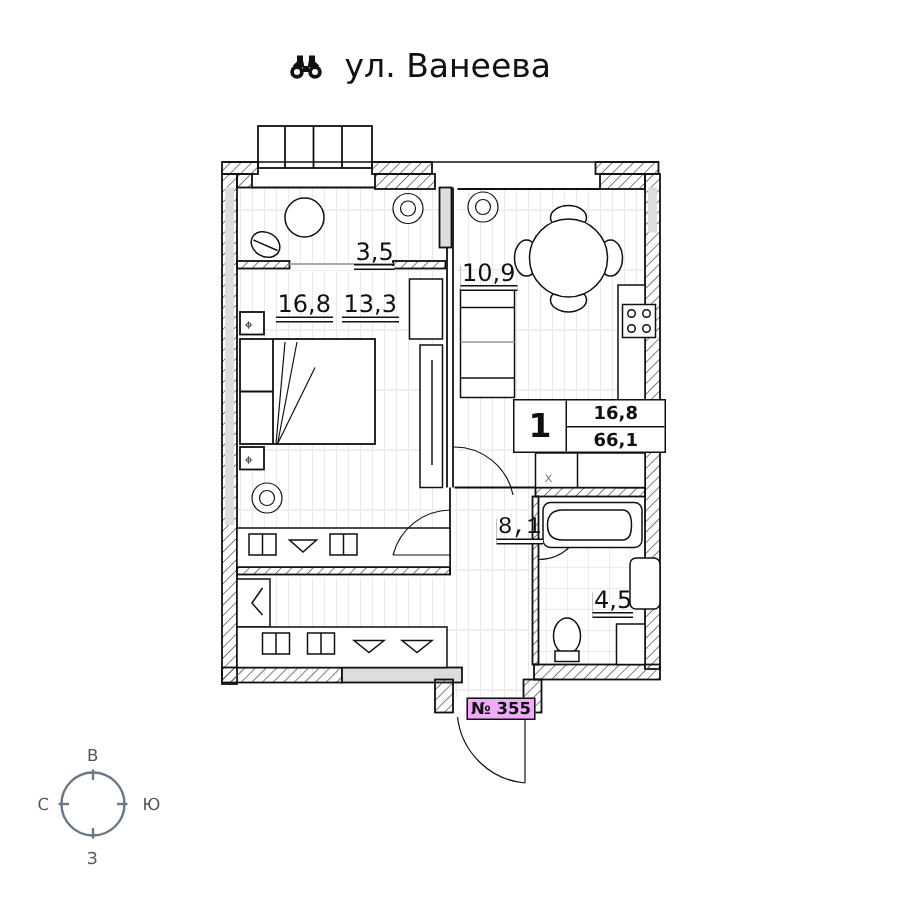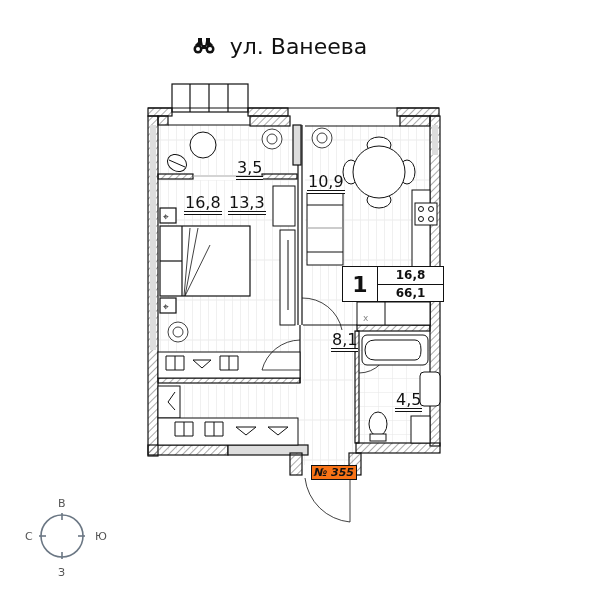--- a/index.html
+++ b/index.html
@@ -8,21 +8,21 @@
   .street .bino { display:inline-block; vertical-align:middle; margin-right:8px; }
   .street span { vertical-align:middle; }
   svg.plan { position:absolute; left:0; top:0; }
   .label { position:absolute; font-size:16px; font-family:"DejaVu Sans", sans-serif; color:#111; line-height:1; padding:0 1px; }
   .label.u { border-bottom:1px solid #111; box-shadow:0 2px 0 #fff, 0 3px 0 #111; }
   .badge { position:absolute; left:342px; top:266px; width:100px; height:34px; border:1.5px solid #111; background:#fff; display:flex; }
   .badge .num { width:34px; border-right:1.5px solid #111; font-size:22px; font-weight:bold; display:flex; align-items:center; justify-content:center; }
   .badge .col { flex:1; display:flex; flex-direction:column; }
   .badge .col div { flex:1; display:flex; align-items:center; justify-content:center; font-size:12px; font-weight:bold; }
   .badge .col div:first-child { border-bottom:1.5px solid #111; }
-  .aptno { position:absolute; left:311px; top:465px; font-size:11px; font-weight:bold; border:1px solid #111; background:#f97316; padding:0 2px; line-height:13px;font-style:italic; }
+  .aptno { position:absolute; left:311px; top:465px; font-size:11px; font-weight:bold; border:1px solid #111; background:#f0abfc; padding:0 2px; line-height:13px; }
   .compass-l { position:absolute; font-size:11px; color:#555; }
 </style>
 </head>
 <body>
 
 <div class="street">
   <svg class="bino" width="22" height="18" viewBox="0 0 22 18">
     <rect x="5" y="1" width="4" height="4" fill="#111"></rect>
       <rect x="13" y="1" width="4" height="4" fill="#111"></rect>
     <path d="M2 8 L6 4 L9 4 L10 9 Z" fill="#111"></path>
@@ -209,21 +209,21 @@
     <line x1="62" y1="552" x2="62" y2="559"></line>
     <line x1="39" y1="536" x2="46" y2="536"></line>
     <line x1="78" y1="536" x2="85" y2="536"></line>
   </g>
 </svg>
 
 <div class="label u" style="left:236px;top:160px;">3,5</div>
 <div class="label u" style="left:307px;top:174px;">10,9</div>
 <div class="label u" style="left:184px;top:195px;">16,8</div>
 <div class="label u" style="left:228px;top:195px;text-align:center;">13,3</div>
-<div class="label u" style="left:331px;top:332px;">8,1</div>
+<div class="label u" style="left:331px;top:343px;font-family:Liberation Mono, monospace;">8,1</div>
 <div class="label u" style="left:395px;top:392px;">4,5</div>
 
 <div class="badge">
   <div class="num">1</div>
   <div class="col">
     <div>16,8</div>
     <div>66,1</div>
   </div>
 </div>
 

